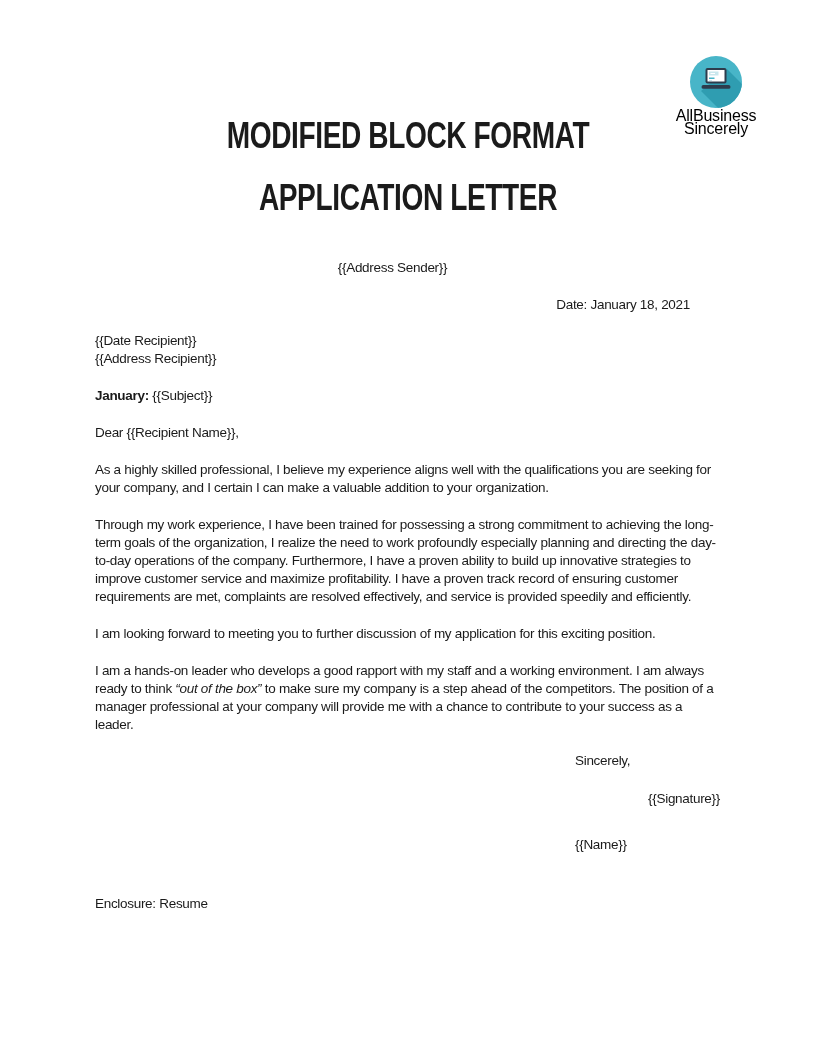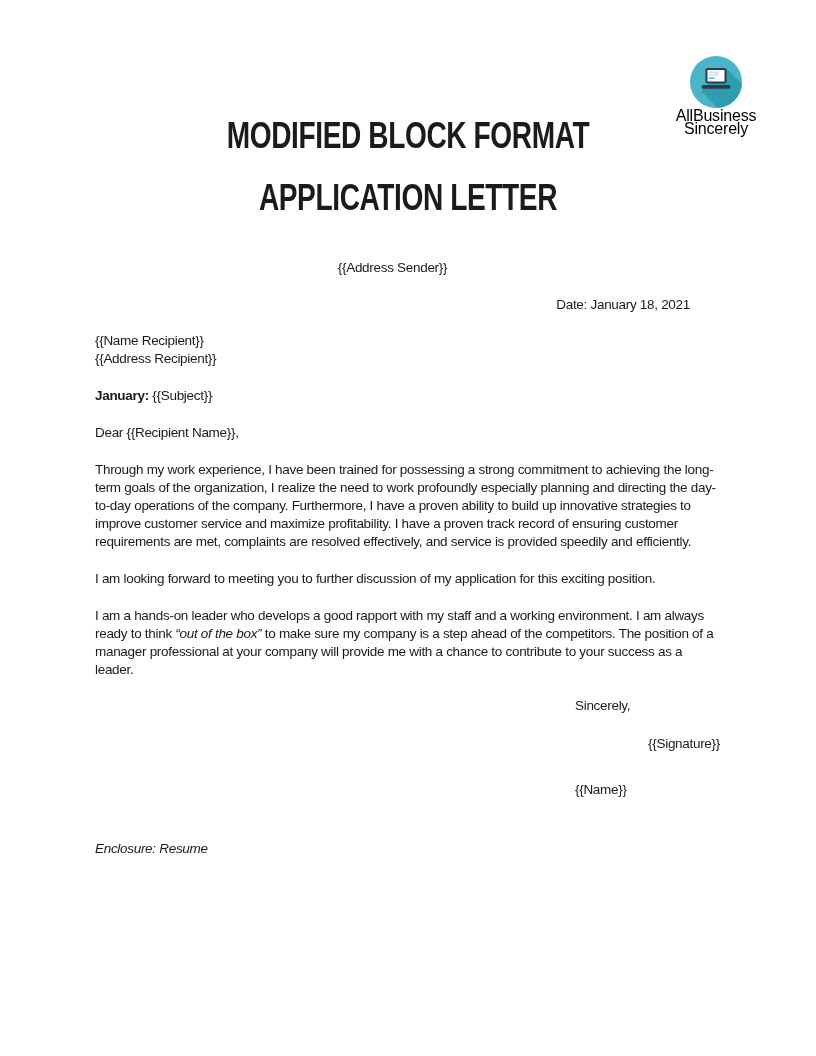--- a/index.html
+++ b/index.html
@@ -43,21 +43,21 @@
   .date-line      { text-align:right; margin:19px 30px 0 0; }
   .recipient      { margin-top:18px; }
   .subject-line   { margin-top:19px; }
   .b  { font-weight:700; }
   .it { font-style:italic; }
   .para { margin-top:19px; }
   .closing { margin-left:480px; }
   .closing p.c1 { margin-top:18px; }
   .closing p.c2 { margin-top:20px;text-align:right; }
   .closing p.c3 { margin-top:28px; }
-  .enclosure { margin-top:41px;font-style:italic; }
+  .enclosure { margin-top:41px; }
 </style>
 </head>
 <body>
 
 <div class="page">
 
   <div class="logo">
     <svg class="logo-icon" viewBox="0 0 52 52" xmlns="http://www.w3.org/2000/svg">
       <defs>
         <clipPath id="logoClip">
@@ -84,31 +84,32 @@
 
   <h1 class="title title-1">MODIFIED BLOCK FORMAT</h1>
   <h1 class="title title-2">APPLICATION LETTER</h1>
 
   <div class="content">
 
     <div class="sender-address">{{Address Sender}}</div>
     <div class="date-line">Date: January 18, 2021</div>
 
     <div class="recipient">
-      <div>{{Name Recipient}}</div>
+      <div>{{Date Recipient}}</div>
       <div>{{Address Recipient}}</div>
     </div>
 
     <p class="subject-line">
       <span class="b">January:</span>
       <span>{{Subject}}</span>
     </p>
 
     <p class="para">Dear {{Recipient Name}},</p>
 
+    <p class="para">As a highly skilled professional, I believe my experience aligns well with the qualifications you are seeking for your company, and I certain I can make a valuable addition to your organization.</p>
 
     <p class="para">Through my work experience, I have been trained for possessing a strong commitment to achieving the long-term goals of the organization, I realize the need to work profoundly especially planning and directing the day-to-day operations of the company. Furthermore, I have a proven ability to build up innovative strategies to improve customer service and maximize profitability. I have a proven track record of ensuring customer requirements are met, complaints are resolved effectively, and service is provided speedily and efficiently.</p>
 
     <p class="para">I am looking forward to meeting you to further discussion of my application for this exciting position.</p>
 
     <p class="para"><span>I am a hands-on leader who develops a good rapport with my staff and a working environment. I am always ready to think </span><span class="it">“out of the box”</span><span> to make sure my company is a step ahead of the competitors. The position of a manager professional at your company will provide me with a chance to contribute to your success as a leader.</span></p>
 
     <div class="closing">
       <p class="c1">Sincerely,</p>
       <p class="c2">{{Signature}}</p>

